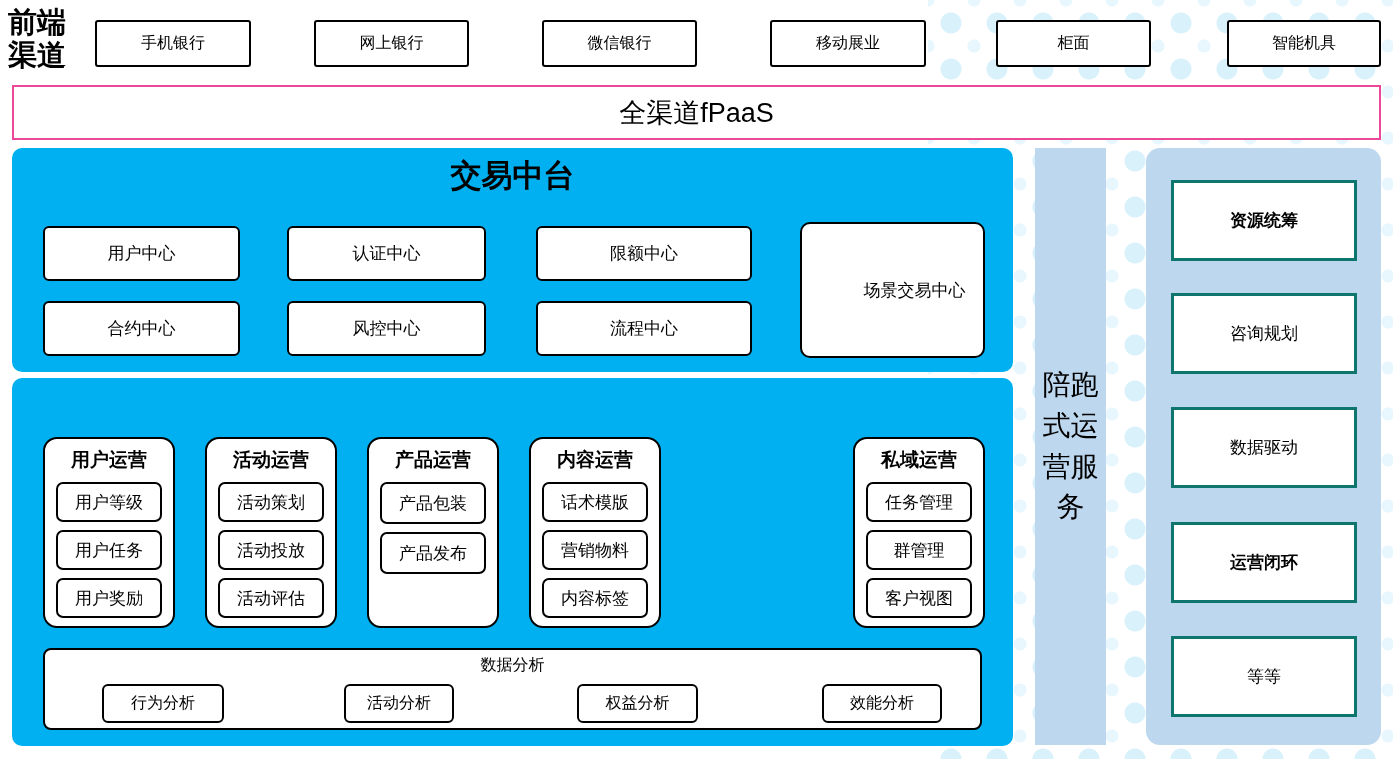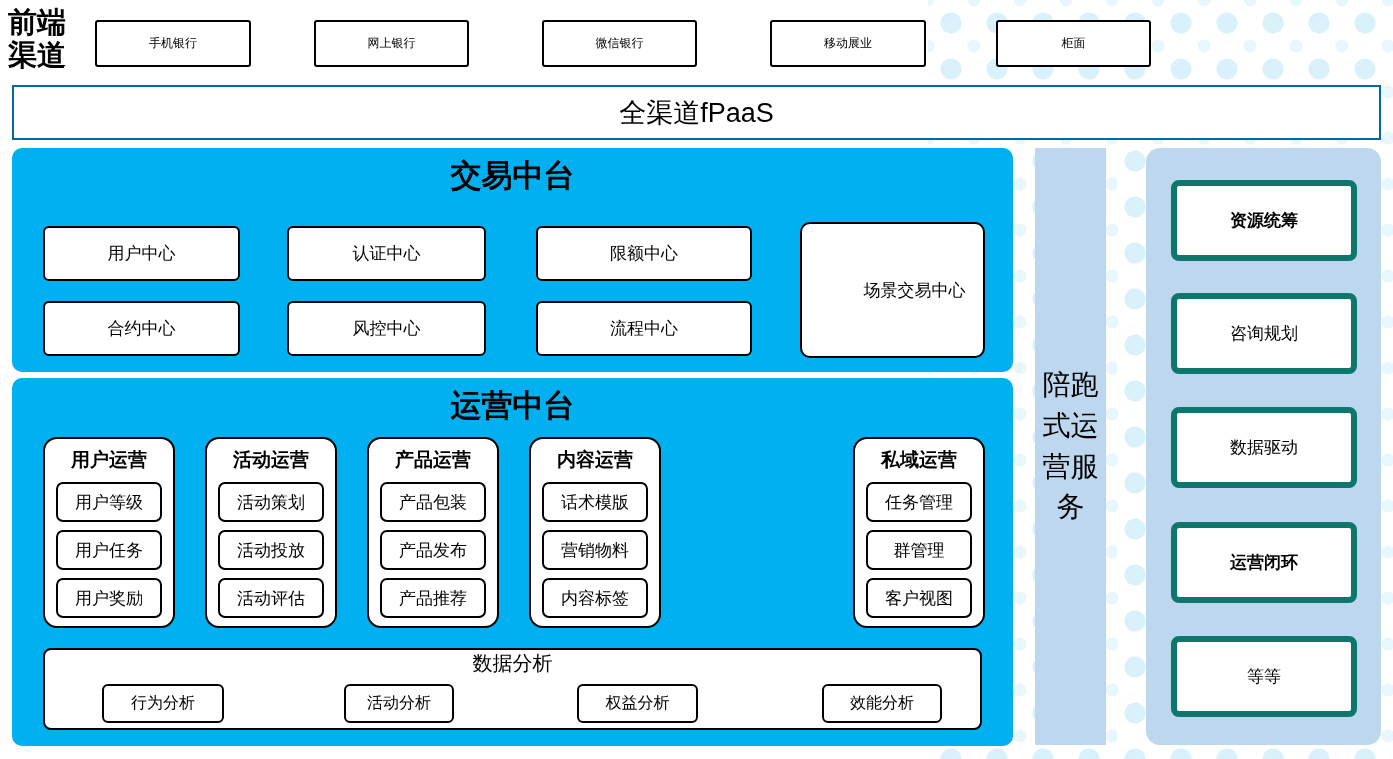--- a/index.html
+++ b/index.html
@@ -19,25 +19,25 @@
   }
   .serifTitle { font-family:"DejaVu Serif","Liberation Serif",serif; font-weight:bold; }
   .fc-label {
     position:absolute; left:8px; top:6px; width:72px; z-index:2;
     font-family:"DejaVu Serif","Liberation Serif",serif; font-weight:bold;
     font-size:29px; line-height:1.15; word-break:break-all;
   }
   .chan {
     position:absolute; top:20px; height:47px; box-sizing:border-box; z-index:2;
     background:#fff; border:2px solid #000; border-radius:3px;
-    display:flex; align-items:center; justify-content:center; font-size:12px;
+    display:flex; align-items:center; justify-content:center; font-size:16px;
   }
   .fpaas {
     position:absolute; left:12px; top:85px; width:1369px; height:55px; box-sizing:border-box; z-index:2;
-    background:#fff; border:2px solid #0369a1;
+    background:#fff; border:2px solid #ec4899;
     display:flex; align-items:center; justify-content:center; font-size:27px;
   }
   .blue {
     position:absolute; left:12px; width:1001px; background:#00B0F0;
     border-radius:10px; z-index:2;
   }
   .trade { top:148px; height:224px; }
   .ops   { top:378px; height:368px; }
   .sec-title { text-align:center; font-size:31px; padding-top:7px; }
   .center-box {
@@ -53,89 +53,88 @@
   .group-title { font-size:19px; font-weight:600; margin-bottom:9px; }
   .sub {
     width:106px; height:42px; box-sizing:border-box; margin-bottom:8px;
     border:2px solid #000; border-radius:7px; background:#fff;
     display:flex; align-items:center; justify-content:center; font-size:17px;
   }
   .strip {
     position:absolute; left:31px; top:270px; width:939px; height:82px; box-sizing:border-box;
     background:#fff; border:2px solid #000; border-radius:8px;
   }
-  .strip-title { text-align:center; font-size:20px; }
+  .strip-title { text-align:center; font-size:16px; padding-top:5px; }
   .analysis {
     position:absolute; top:34px; height:39px; box-sizing:border-box;
     background:#fff; border:2px solid #000; border-radius:6px;
     display:flex; align-items:center; justify-content:center; font-size:16px;
   }
   .sidebar {
     position:absolute; left:1035px; top:148px; width:71px; height:597px; z-index:2;
     background:#BDD7EE; display:flex; align-items:center; justify-content:center;
   }
   .sidebar-text { width:60px; font-size:28px; line-height:1.45; text-align:center; word-break:break-all; }
   .panel {
     position:absolute; left:1146px; top:148px; width:235px; height:597px; z-index:2;
     background:#BDD7EE; border-radius:14px;
   }
   .pbox {
     position:absolute; left:25px; width:186px; height:81px; box-sizing:border-box;
-    background:#fff; border:6px solid #0f766e; border-radius:8px;
+    background:#fff; border:3px solid #0f766e; border-radius:0;
     display:flex; align-items:center; justify-content:center; font-size:17px;font-family:Liberation Mono, monospace;
   }
   .pbox.bold { font-weight:bold; }
 </style>
 </head>
 <body>
 
 <div class="canvas">
 
   <div class="dots"></div>
 
   <div class="fc-label">前端渠道</div>
   <div class="chan" style="left:95px;width:156px">手机银行</div>
   <div class="chan" style="left:314px;width:155px">网上银行</div>
   <div class="chan" style="left:542px;width:155px">微信银行</div>
   <div class="chan" style="left:770px;width:156px">移动展业</div>
   <div class="chan" style="left:996px;width:155px">柜面</div>
+  <div class="chan" style="left:1227px;width:154px">智能机具</div>
 
   <div class="fpaas">全渠道fPaaS</div>
 
   <div class="blue trade">
     <div class="sec-title serifTitle">交易中台</div>
     <div class="center-box" style="left:31px;top:78px;width:197px;height:55px">用户中心</div>
     <div class="center-box" style="left:275px;top:78px;width:199px;height:55px">认证中心</div>
     <div class="center-box" style="left:524px;top:78px;width:216px;height:55px">限额中心</div>
     <div class="center-box" style="left:31px;top:153px;width:197px;height:55px">合约中心</div>
     <div class="center-box" style="left:275px;top:153px;width:199px;height:55px">风控中心</div>
     <div class="center-box" style="left:524px;top:153px;width:216px;height:55px">流程中心</div>
     <div class="center-box scene" style="left:788px;top:74px;width:185px;height:136px">场景交易中心</div>
   </div>
 
   <div class="blue ops">
-    <div class="sec-title serifTitle">运营中台</div>
 
     <div class="group" style="left:31px">
       <div class="group-title">用户运营</div>
       <div class="sub">用户等级</div>
       <div class="sub">用户任务</div>
       <div class="sub">用户奖励</div>
     </div>
     <div class="group" style="left:193px">
       <div class="group-title">活动运营</div>
       <div class="sub">活动策划</div>
       <div class="sub">活动投放</div>
       <div class="sub">活动评估</div>
     </div>
     <div class="group" style="left:355px">
       <div class="group-title">产品运营</div>
       <div class="sub">产品包装</div>
       <div class="sub">产品发布</div>
-      <div class="sub">产品推荐</div>
     </div>
     <div class="group" style="left:517px">
       <div class="group-title">内容运营</div>
       <div class="sub">话术模版</div>
       <div class="sub">营销物料</div>
       <div class="sub">内容标签</div>
     </div>
     <div class="group" style="left:841px">
       <div class="group-title">私域运营</div>
       <div class="sub">任务管理</div>

